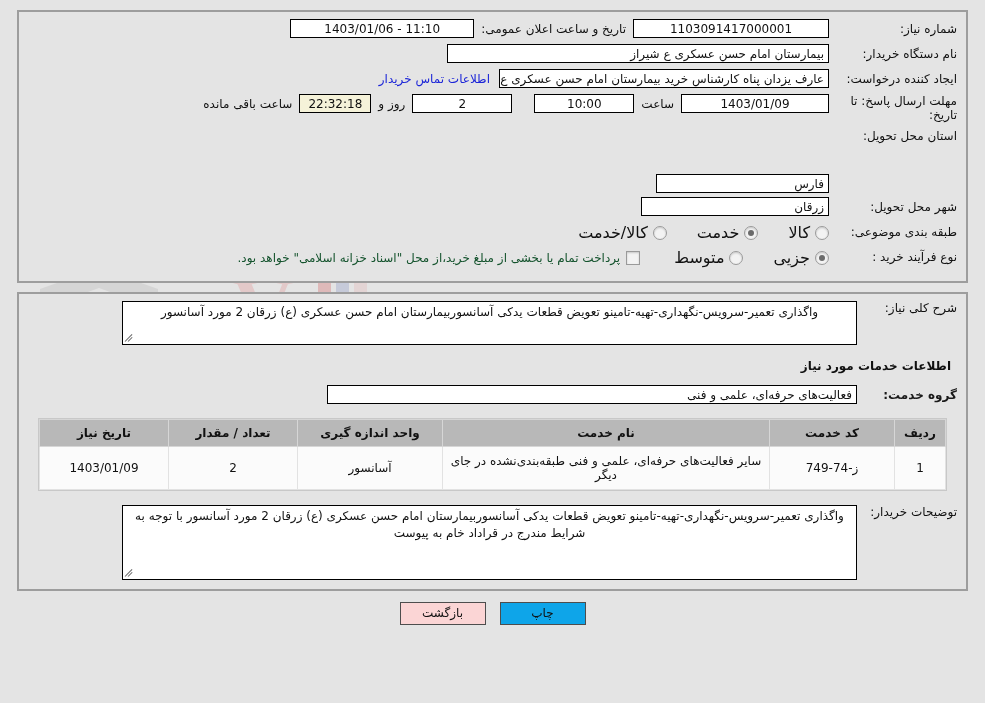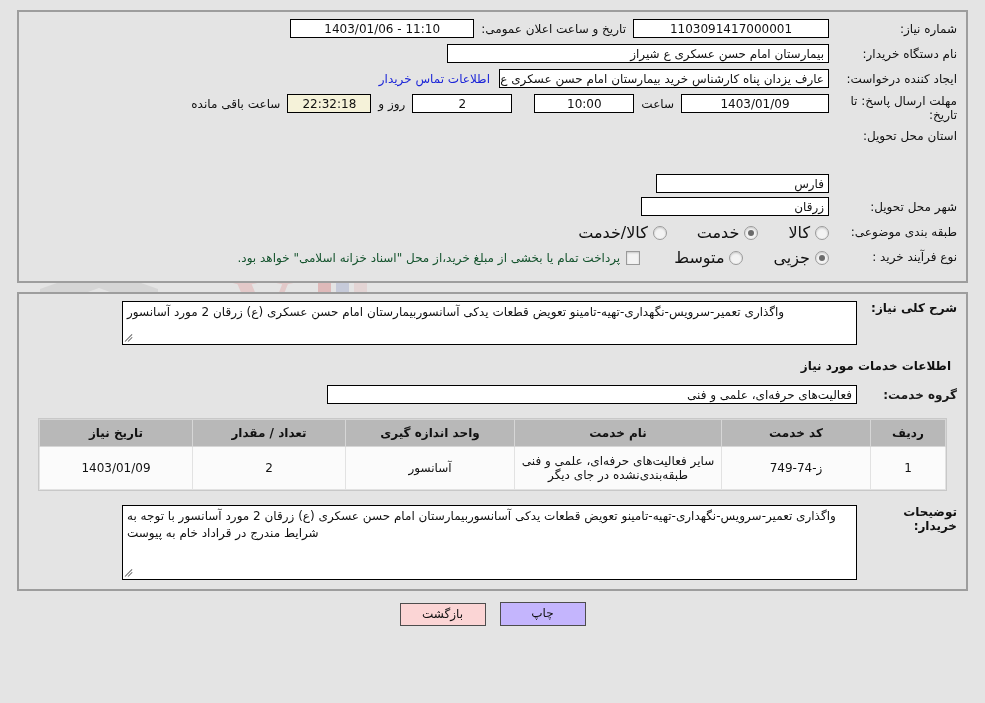--- a/index.html
+++ b/index.html
@@ -150,21 +150,21 @@
   .field.center { text-align: center; }
   .field.right  { text-align: right; }
   .field.yellow { background: #f5f2d9; }
 
   .w-needno   { width: 196px; }
   .w-org      { width: 382px; }
   .w-creator  { width: 330px; }
   .w-date     { width: 148px; }
   .w-time     { width: 100px; }
   .w-days     { width: 100px; }
-  .w-clock    { width: 84px; }
+  .w-clock    { width: 72px; }
   .w-prov     { width: 173px; margin-top: 48px; }
   .w-city     { width: 188px; }
   .w-pubdate  { width: 184px; }
   .w-group    { width: 530px; }
 
   .inline-lbl {
     padding: 3px 7px 0 7px;
     font-size: 12px;
     color: #111;
     white-space: nowrap;
@@ -231,37 +231,37 @@
   .ta-row {
     display: flex;
     flex-direction: row;
     align-items: flex-start;
     justify-content: flex-start;
   }
   .ta-lbl {
     width: 100px;
     flex: 0 0 100px;
     text-align: right;
-    font-weight: bold;
+    font-weight: normal;
     font-size: 12px;
     padding-left: 6px;
     box-sizing: border-box;
     color: #111;
   }
   .ta {
     border: 1px solid #000;
     background: #fff;
     box-sizing: border-box;
     padding: 2px 4px;
     font-size: 12px;
     line-height: 17px;
     color: #111;
     position: relative;
     overflow: hidden;
-    text-align: left;
+    text-align: center;
   }
   .ta-need {
     width: 735px;
     height: 44px;
   }
   .ta-notes {
     width: 735px;
     height: 75px;
   }
   .resize-grip {
@@ -319,21 +319,21 @@
   table.grid {
     border-collapse: collapse;
     width: 100%;
     font-size: 12px;
   }
   table.grid th {
     background: #b8b8b8;
     color: #111;
     font-weight: bold;
     border: 1px solid #d6d6d6;
-    padding: 6px 20px;
+    padding: 6px 8px;
     text-align: center;
     white-space: nowrap;
   }
   table.grid td {
     background: #fbfbfb;
     border: 1px solid #e2e2e2;
     padding: 7px 6px;
     text-align: center;
     color: #111;
     vertical-align: middle;
@@ -358,21 +358,21 @@
     border: 1px solid #4d4d4d;
     font-size: 12px;
     padding: 3px 0 4px 0;
     width: 86px;
     text-align: center;
     cursor: pointer;
     box-sizing: border-box;
     font-family: "DejaVu Sans", "Liberation Sans", sans-serif;
     color: #111;
   }
-  .btn-print  { background: #c4b5fd; font-family: Liberation Serif, serif; }
+  .btn-print  { background: #0ea5e9; }
   .btn-back   { background: #fbd5d5; }
 </style>
 </head>
 <body>
 
 <div class="watermark">
   <div class="wm-shield"></div>
   <div class="wm-v">V</div>
   <div class="wm-bars">
       <i></i>

